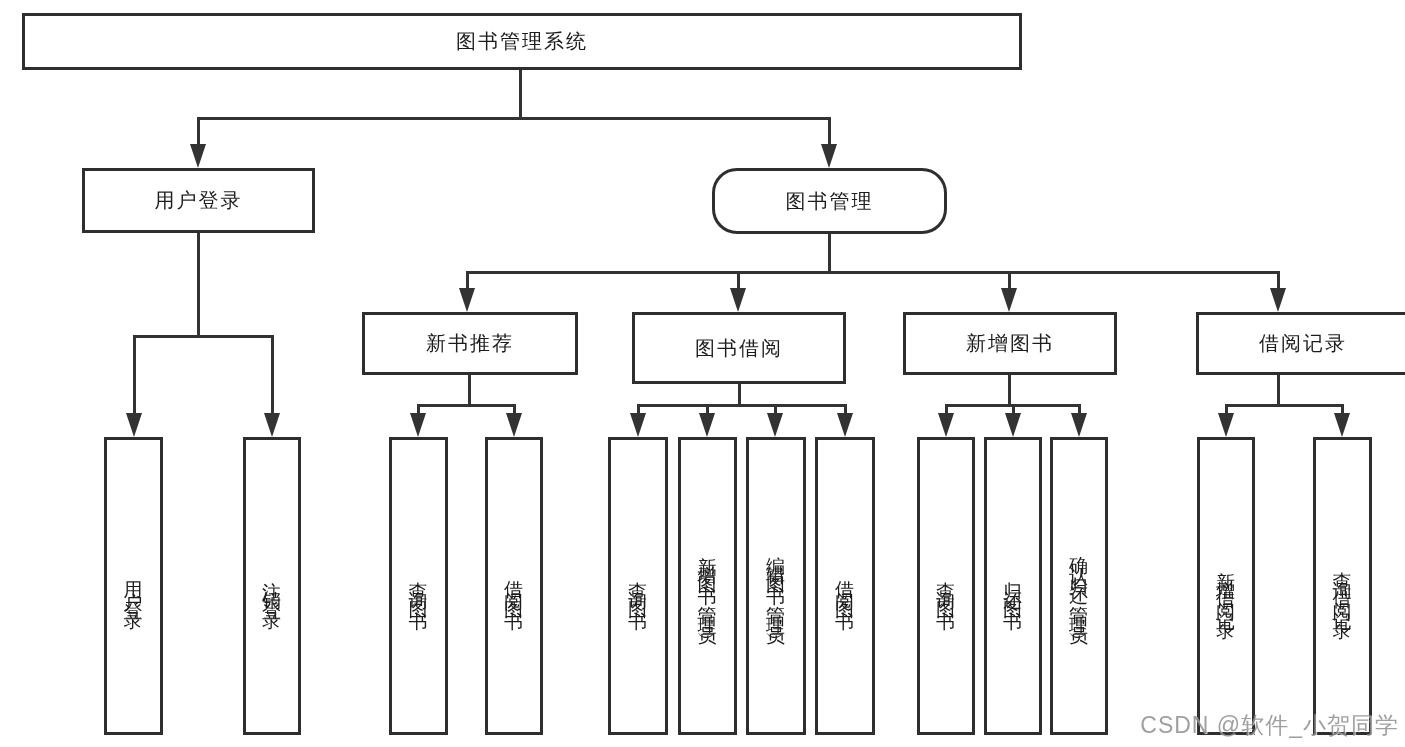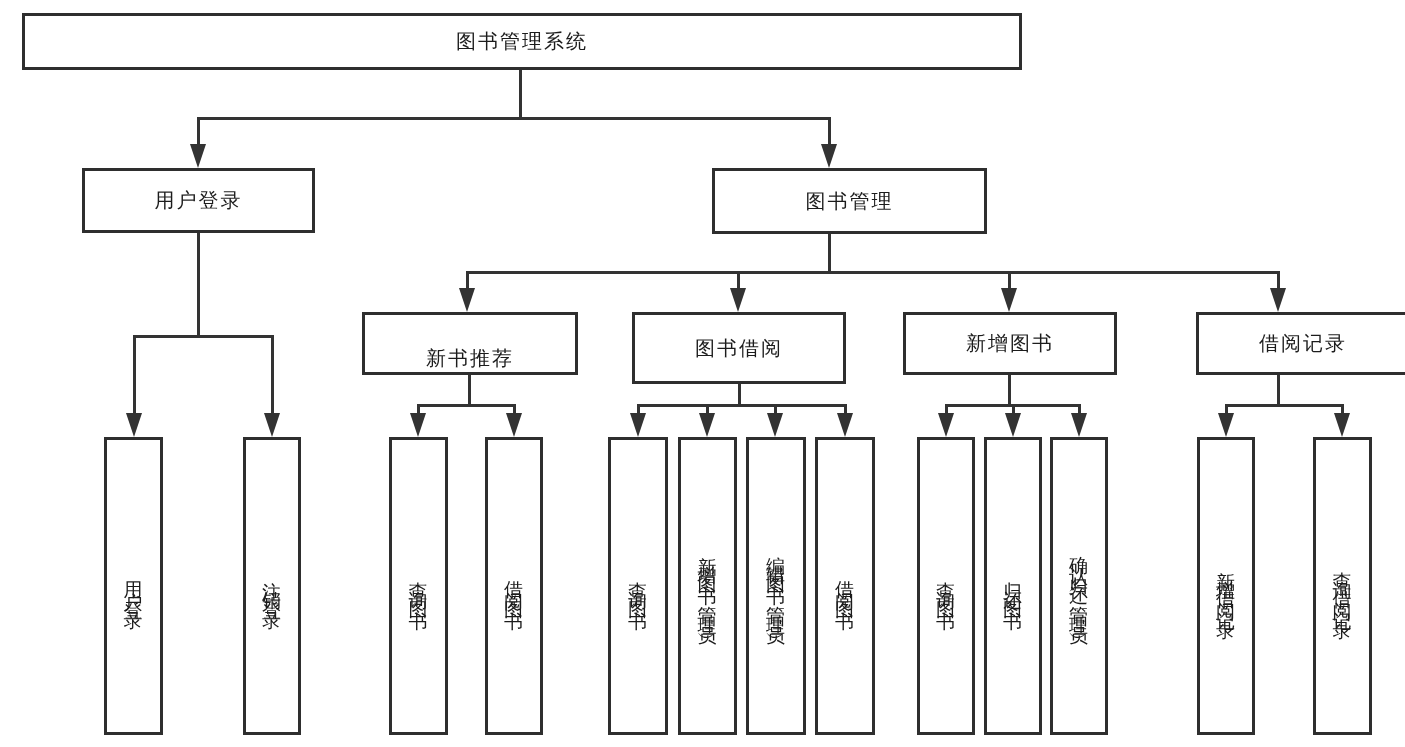--- a/index.html
+++ b/index.html
@@ -115,25 +115,25 @@
       <div class="carrow" style="left: 1334px; top: 413px;"></div>
     </div>
 
   <div class="box" style="left:22px; top:13px; width:1000px; height:57px;">
     <span>图书管理系统</span>
   </div>
 
   <div class="box" style="left:82px; top:168px; width:233px; height:65px;">
     <span>用户登录</span>
   </div>
-  <div class="box" style="left:712px; top:168px; width:275px; height:66px;">
+  <div class="box" style="left:712px; top:168px; width:235px; height:66px;border-radius:25px;">
     <span>图书管理</span>
   </div>
 
-  <div class="box" style="left:362px; top:312px; width:216px; height:63px;align-items:flex-end;">
+  <div class="box" style="left:362px; top:312px; width:216px; height:63px;">
     <span>新书推荐</span>
   </div>
   <div class="box" style="left:632px; top:312px; width:214px; height:72px;">
     <span>图书借阅</span>
   </div>
   <div class="box" style="left:903px; top:312px; width:214px; height:63px;">
     <span>新增图书</span>
   </div>
   <div class="box" style="left:1172px; top:312px; width:214px; height:63px;margin-left:24px;">
     <span>借阅记录</span>
@@ -176,14 +176,15 @@
     <span class="vtext">确认归还（管理员）</span>
   </div>
 
   <div class="box leaf" style="left:1197px; top:437px; width:58px; height:298px;">
     <span class="vtext">新增借阅记录</span>
   </div>
   <div class="box leaf" style="left:1313px; top:437px; width:59px; height:298px;">
     <span class="vtext">查询借阅记录</span>
   </div>
 
+  <div id="watermark">CSDN @软件_小贺同学</div>
 
 </div>
 
 </body></html>

